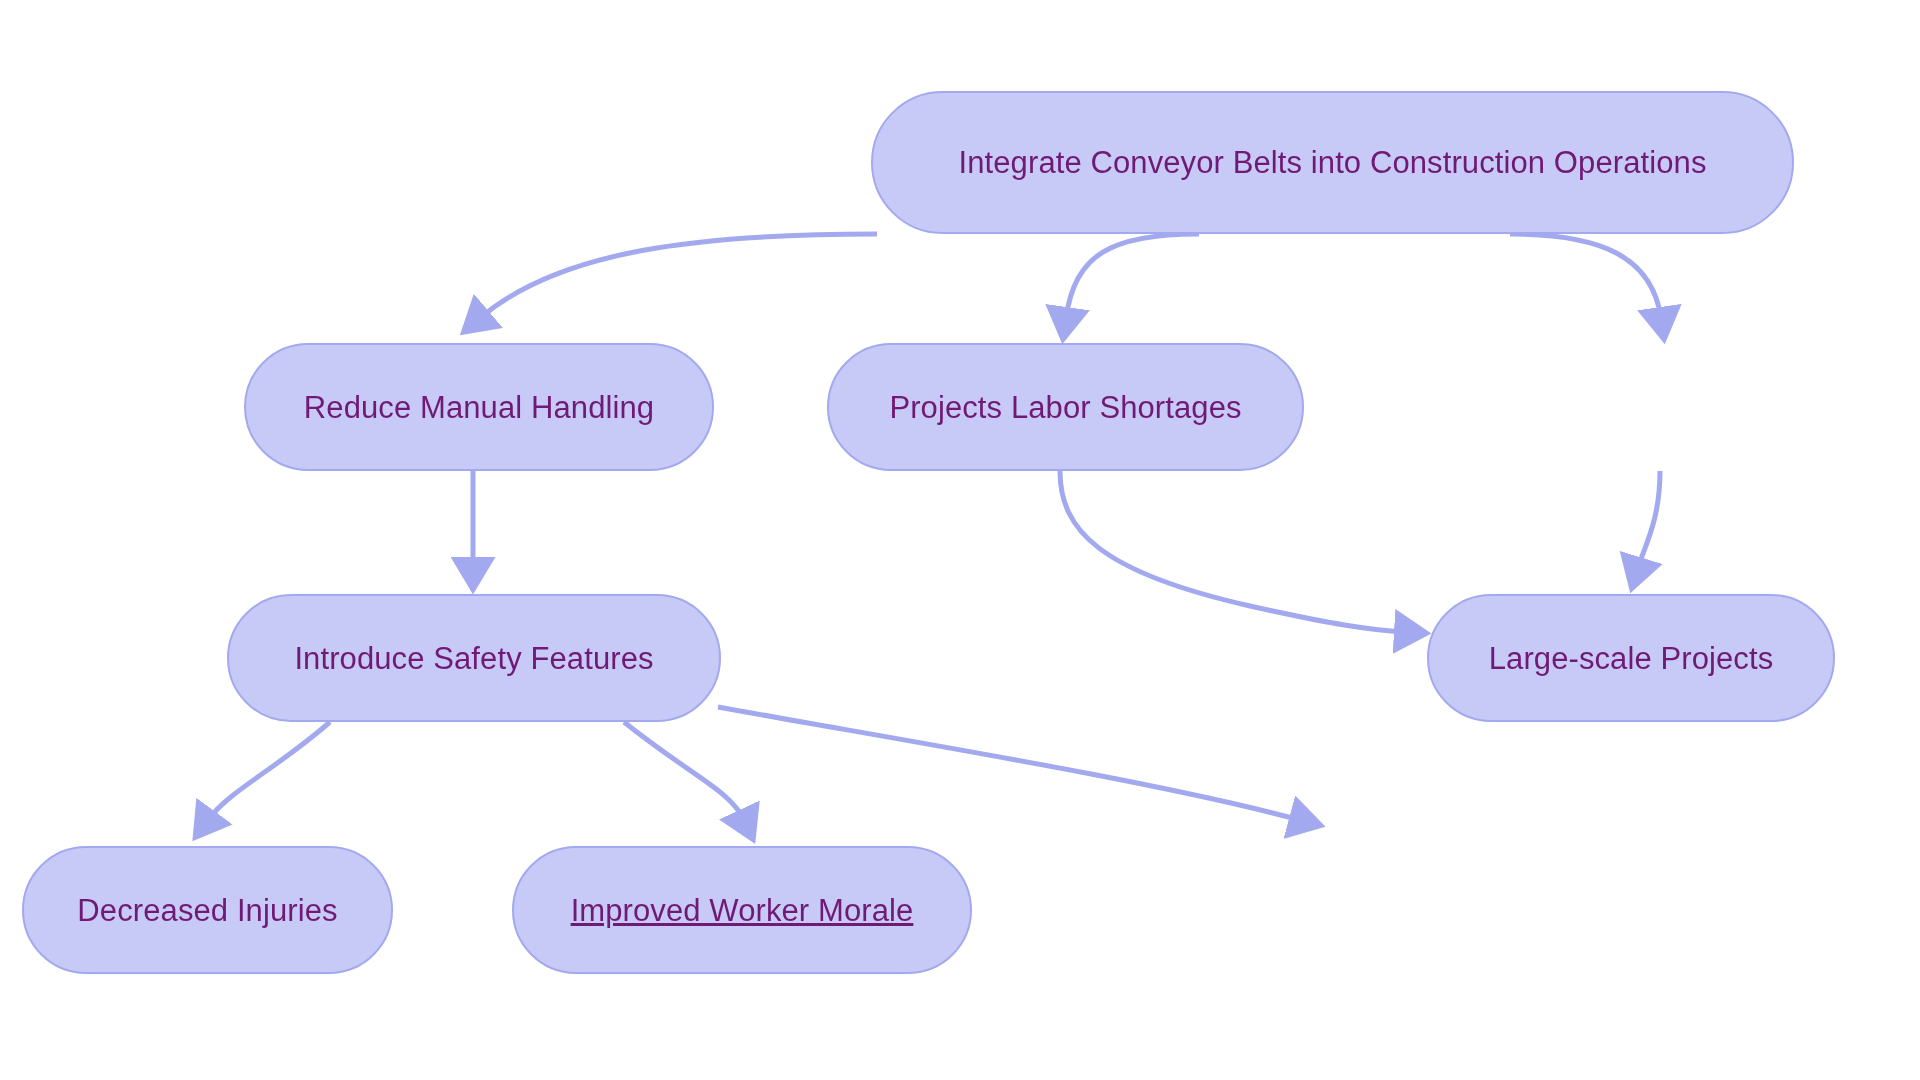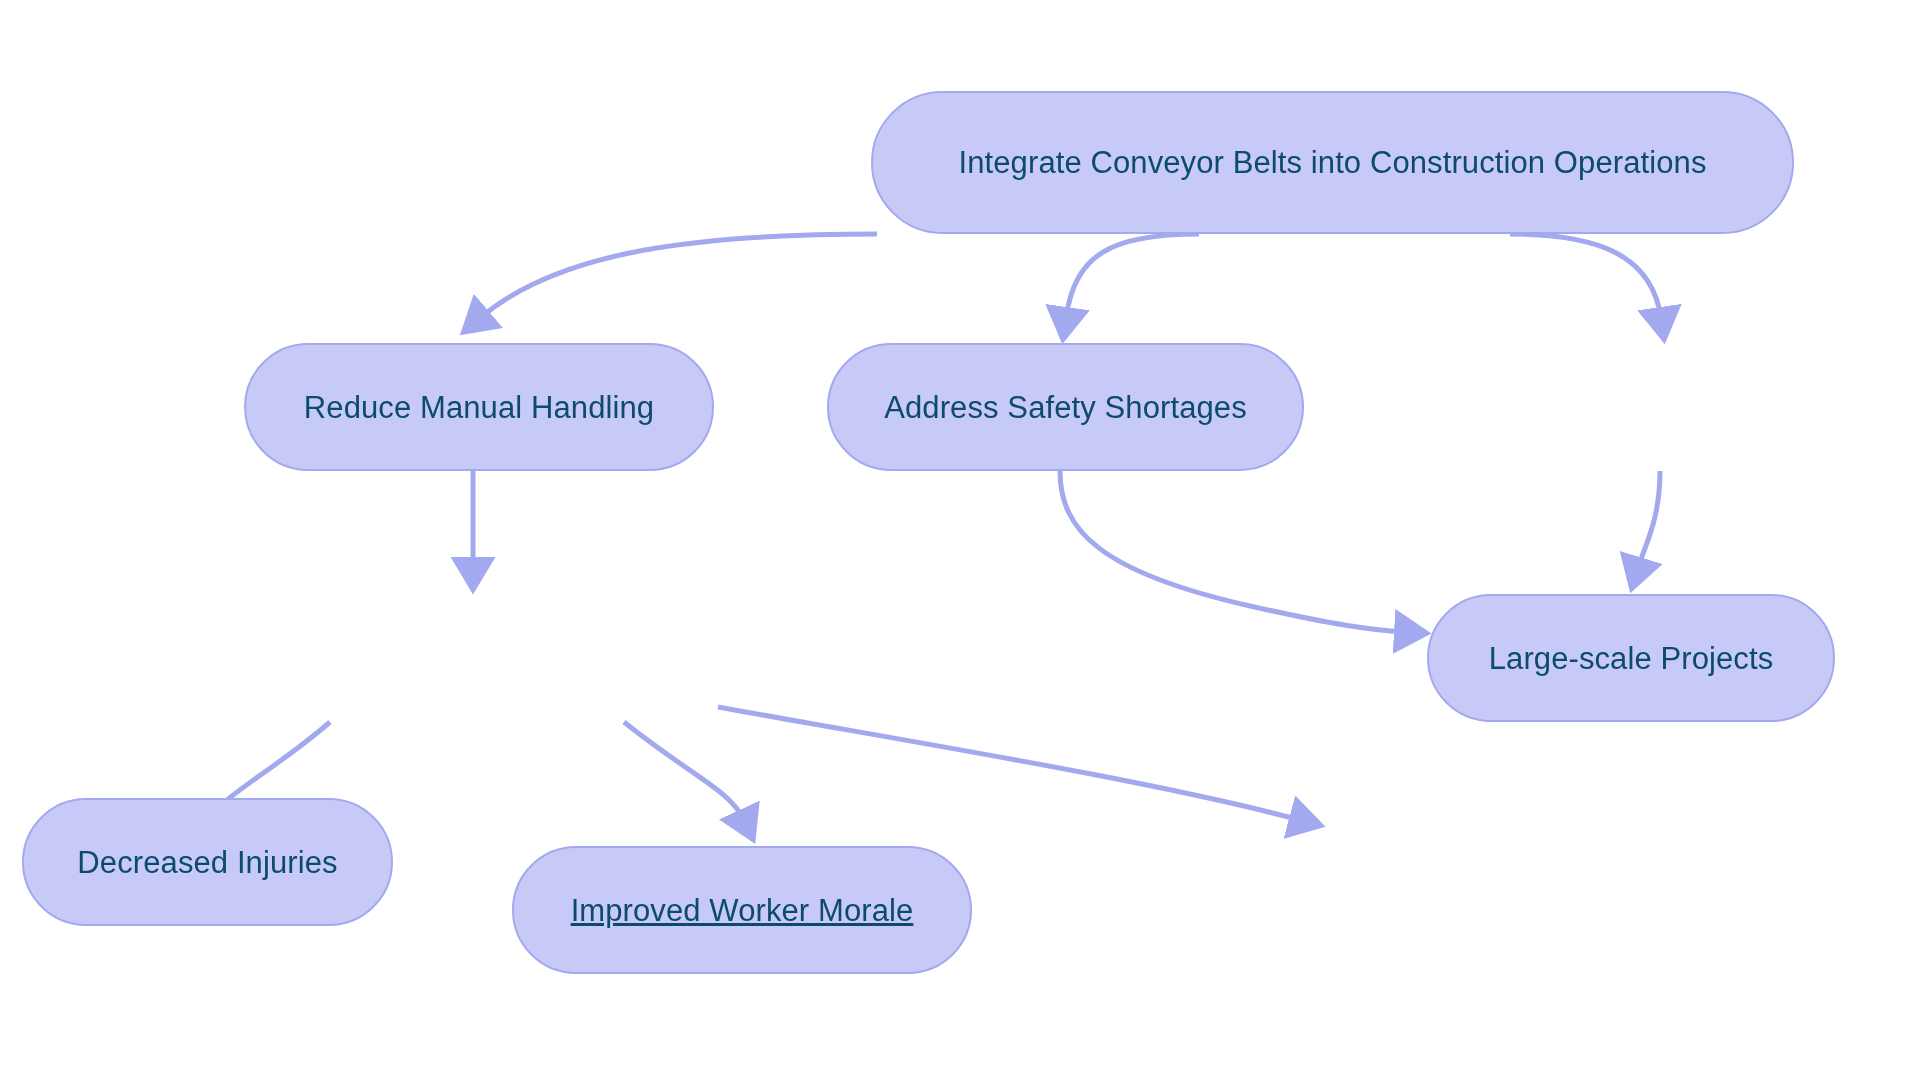--- a/index.html
+++ b/index.html
@@ -31,21 +31,21 @@
 
   .node {
     position: absolute;
     box-sizing: border-box;
     display: flex;
     align-items: center;
     justify-content: center;
     background: #c7caf7;
     border: 2px solid #a3a9ee;
     border-radius: 100px;
-    color: #0c4a6e;
+    color: #701a75;
     font-size: 31px;
     font-weight: 400;
     letter-spacing: 0.1px;
     white-space: nowrap;
     line-height: 1;
     text-align: left;
   }
 
   .node-label {
     display: block;
@@ -85,30 +85,33 @@
 
   <div class="node" style="left:871px; top:91px; width:923px; height:143px;">
     <span class="node-label">Integrate Conveyor Belts into Construction Operations</span>
   </div>
 
   <div class="node" style="left:244px; top:343px; width:470px; height:128px;">
     <span class="node-label">Reduce Manual Handling</span>
   </div>
 
   <div class="node" style="left:827px; top:343px; width:477px; height:128px;">
-    <span class="node-label">Address Safety Shortages</span>
+    <span class="node-label">Projects Labor Shortages</span>
   </div>
 
 
+  <div class="node" style="left:227px; top:594px; width:494px; height:128px;">
+    <span class="node-label">Introduce Safety Features</span>
+  </div>
 
   <div class="node" style="left:1427px; top:594px; width:408px; height:128px;">
     <span class="node-label">Large-scale Projects</span>
   </div>
 
-  <div class="node" style="left:22px; top:798px; width:371px; height:128px;">
+  <div class="node" style="left:22px; top:846px; width:371px; height:128px;">
     <span class="node-label">Decreased Injuries</span>
   </div>
 
   <div class="node" style="left:512px; top:846px; width:460px; height:128px;text-decoration:underline;">
     <span class="node-label">Improved Worker Morale</span>
   </div>
 
 
 </div>
 

